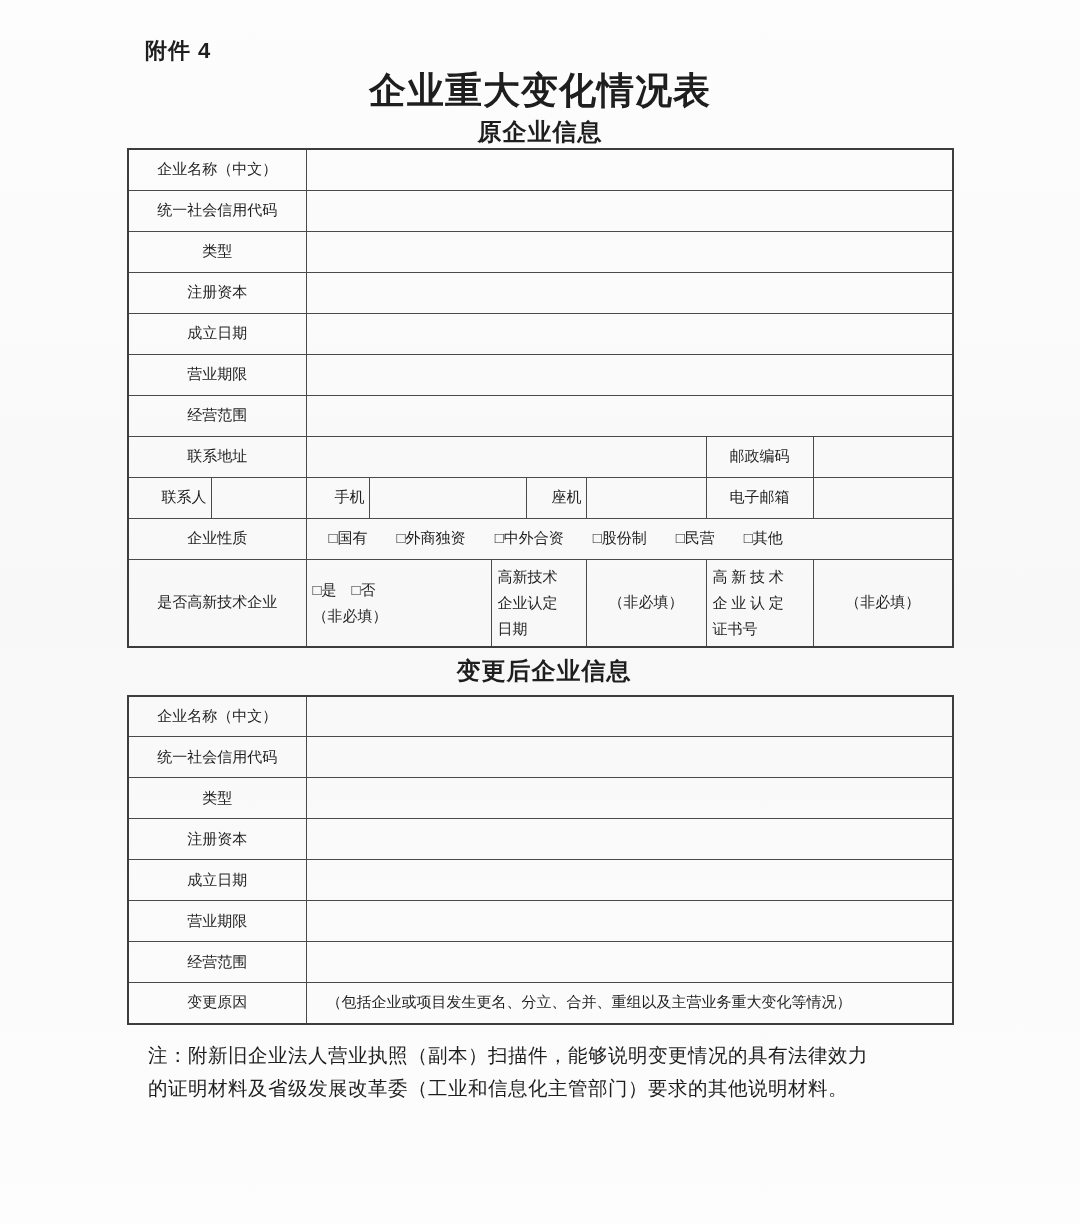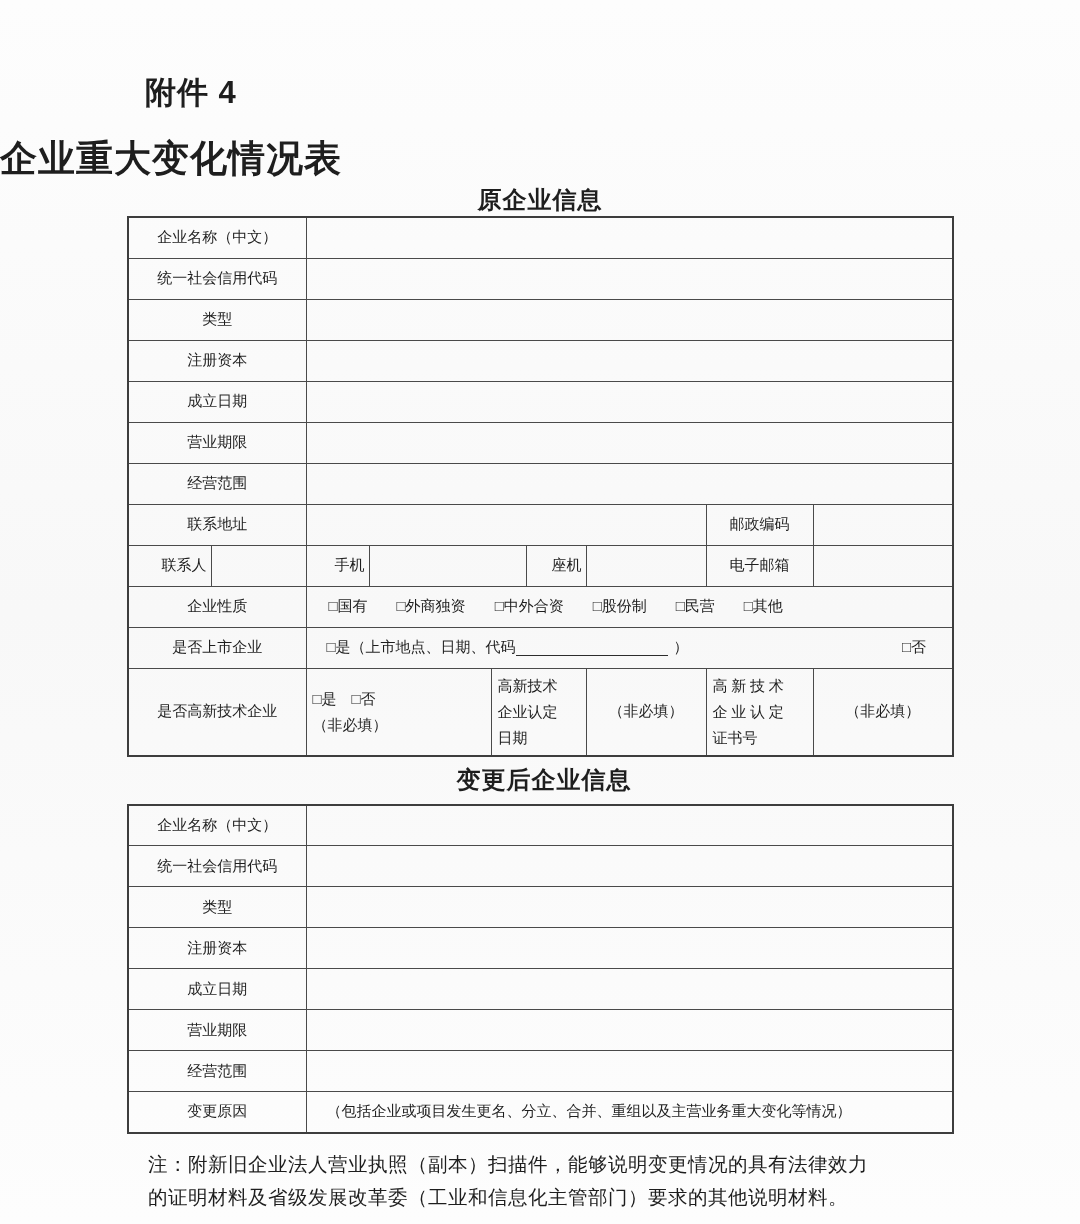--- a/index.html
+++ b/index.html
@@ -8,28 +8,27 @@
     height:1224px;
     font-family:"Liberation Serif","DejaVu Serif",serif;
     color:#1e1e1e;
     position:relative;
     background:linear-gradient(180deg,#fdfdfd 0%,#f8f8f8 50%,#fdfdfd 100%);
   }
   .page { width:1080px; height:1224px; overflow:hidden; }
 
   .attachment {
     font-family:"Liberation Sans","DejaVu Sans",sans-serif;
-    font-weight:700; font-size:31px;
+    font-weight:700; font-size:22px;
     padding-top:36px; margin-left:145px;
     letter-spacing:1px;
-    margin-top:36px;
   }
   .doc-title {
-    text-align:left; font-weight:700; font-size:37px;
-    margin-top:20px; letter-spacing:1px;
+    text-align:center; font-weight:700; font-size:37px;
+    letter-spacing:1px;
   }
   .section-heading {
     font-family:"Liberation Sans","DejaVu Sans",sans-serif;
     text-align:center; font-weight:700; font-size:24px;
     letter-spacing:1px;
   }
   .heading-1 { }
   .heading-2 { margin-top:7px;padding-left:8px; }
 
   table.form-table {
@@ -142,31 +141,20 @@
         <div class="nature-opts">
           <span>□国有</span>
           <span>□外商独资</span>
           <span>□中外合资</span>
           <span>□股份制</span>
           <span>□民营</span>
           <span>□其他</span>
         </div>
       </td>
     </tr>
-    <tr>
-      <td class="lbl" colspan="2">是否上市企业</td>
-      <td class="val" colspan="7">
-        <div class="listed-line">
-          <span>□是（上市地点、日期、代码</span>
-          <span class="code-underline"></span>
-          <span>）</span>
-          <span class="no-opt">□否</span>
-        </div>
-      </td>
-    </tr>
     <tr class="tall">
       <td class="lbl" colspan="2">是否高新技术企业</td>
       <td class="pre" colspan="2">□是　□否
 （非必填）</td>
       <td class="pre" colspan="2">高新技术
 企业认定
 日期</td>
       <td class="center">（非必填）</td>
       <td class="pre">高 新 技 术
 企 业 认 定

